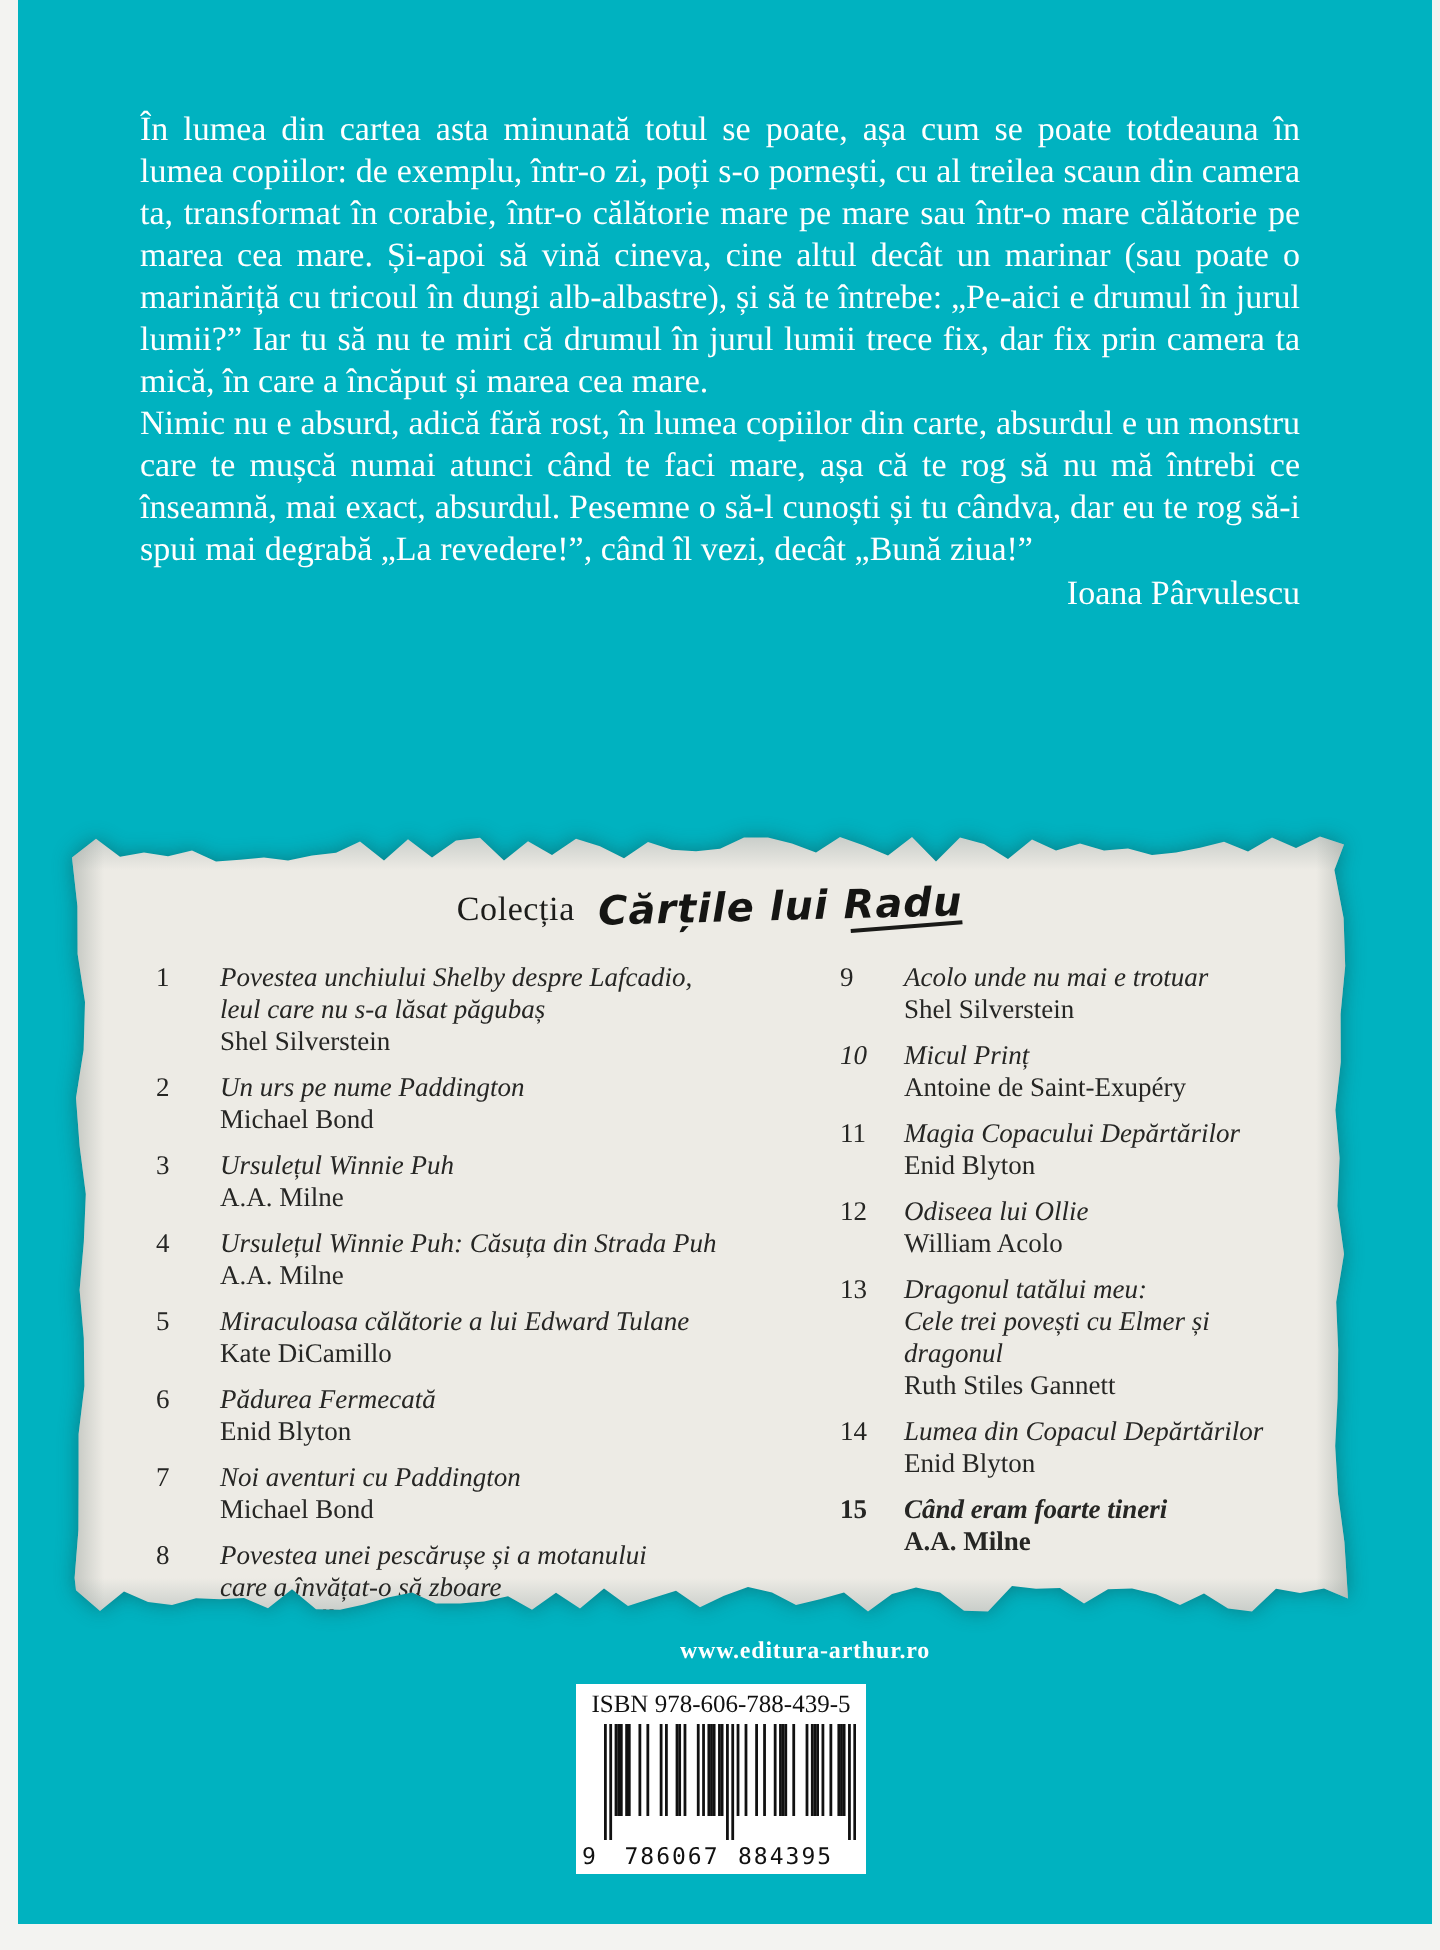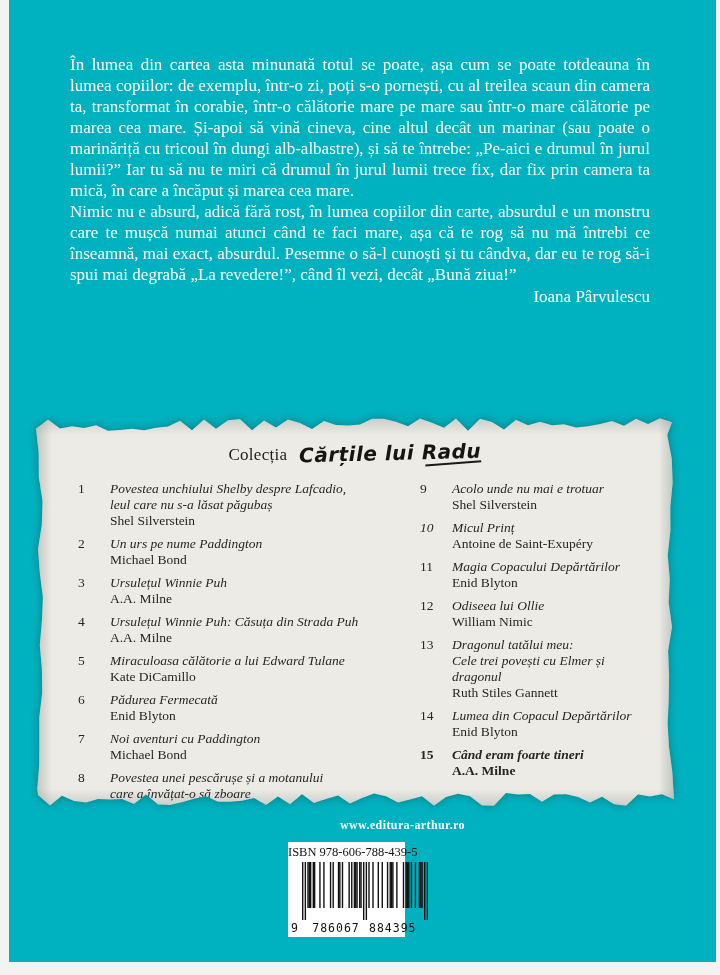--- a/index.html
+++ b/index.html
@@ -109,21 +109,21 @@
     text-align:center;
     color:#ffffff;
     font-weight:bold;
     font-size:12px;
     letter-spacing:.4px;
     padding-left:40px;
   }
   .barcode-box{
     position:absolute;
     left:279px; top:842px;
-    width:117px; height:95px;
+    width:145px; height:95px;
     background:#ffffff;
   }
   .isbn-label{
     text-align:center;
     font-size:12.5px;
     color:#111111;
     padding-top:3px;
     white-space:nowrap;
   }
   .barcode-svg{
@@ -205,21 +205,21 @@
               <div class="book">
                 <span class="num italic">10</span>
                 <span class="txt"><span class="title">Micul Prinț</span><br><span class="author">Antoine de Saint-Exupéry</span></span>
               </div>
               <div class="book">
                 <span class="num">11</span>
                 <span class="txt"><span class="title">Magia Copacului Depărtărilor</span><br><span class="author">Enid Blyton</span></span>
               </div>
               <div class="book">
                 <span class="num">12</span>
-                <span class="txt"><span class="title">Odiseea lui Ollie</span><br><span class="author">William Nimic</span></span>
+                <span class="txt"><span class="title">Odiseea lui Ollie</span><br><span class="author">William Acolo</span></span>
               </div>
               <div class="book">
                 <span class="num">13</span>
                 <span class="txt"><span class="title">Dragonul tatălui meu:<br>Cele trei povești cu Elmer și dragonul</span><br><span class="author">Ruth Stiles Gannett</span></span>
               </div>
               <div class="book">
                 <span class="num">14</span>
                 <span class="txt"><span class="title">Lumea din Copacul Depărtărilor</span><br><span class="author">Enid Blyton</span></span>
               </div>
               <div class="book highlight">

